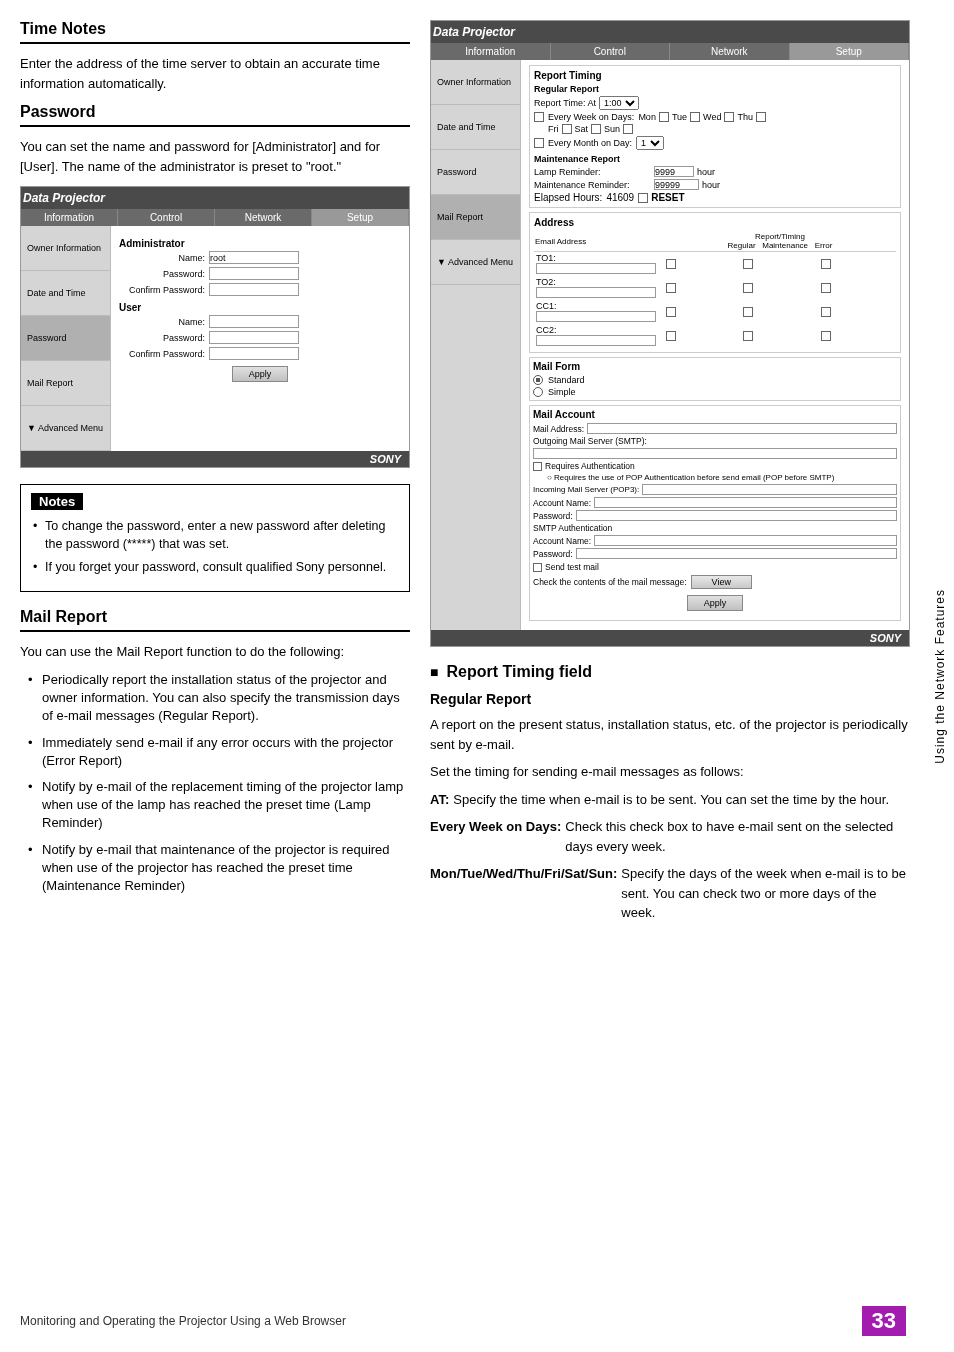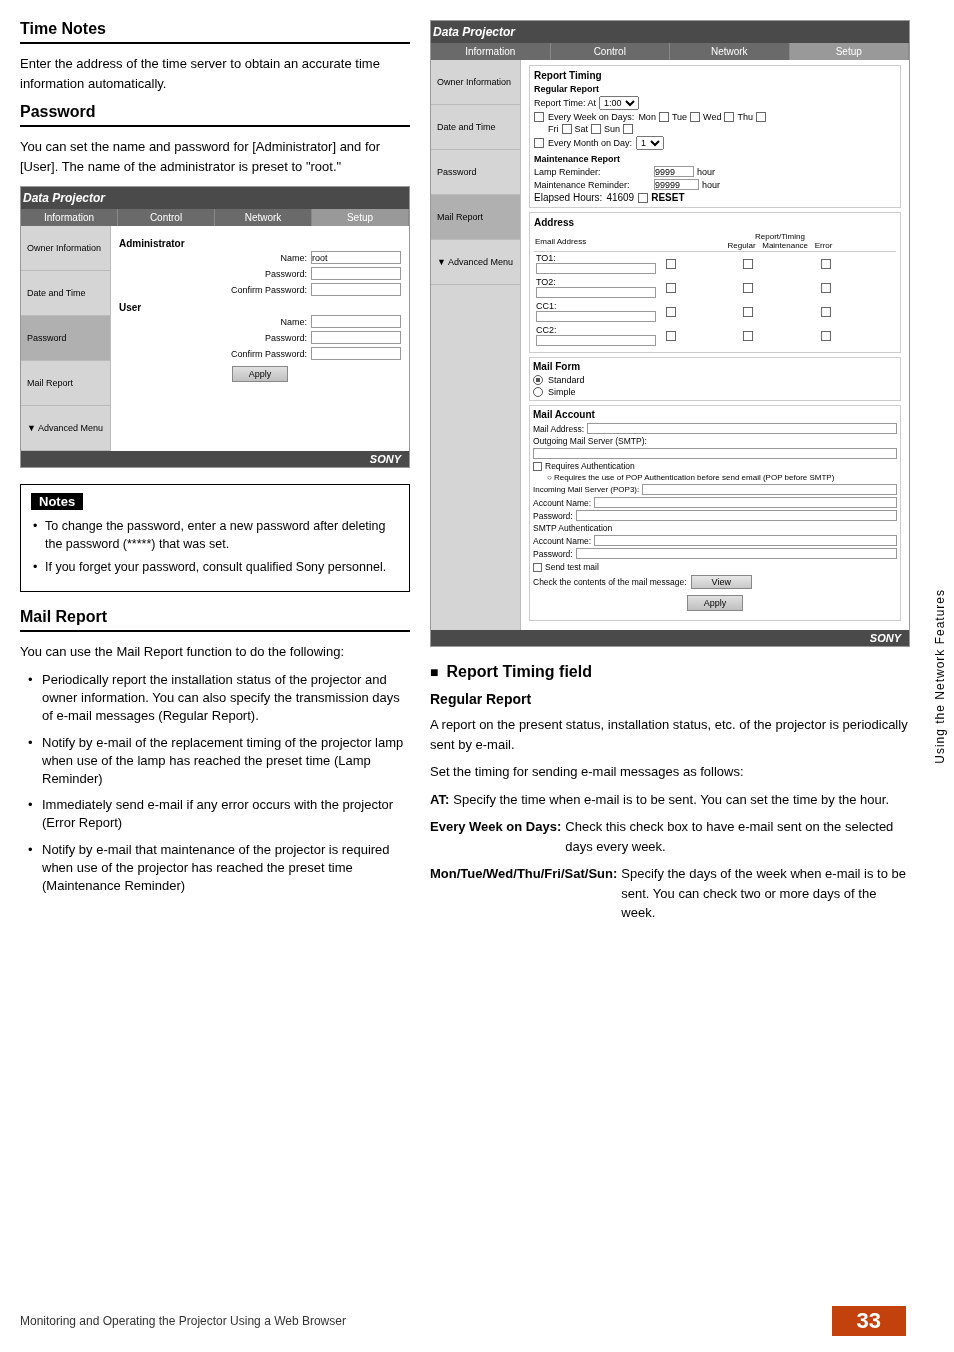--- a/index.html
+++ b/index.html
@@ -183,21 +183,20 @@
     }
     .device-main {
       flex: 1;
       padding: 8px;
       font-size: 9px;
     }
     .device-form-row {
       display: flex;
       align-items: center;
       margin-bottom: 3px;
-      justify-content: flex-end;
     }
     .device-form-label {
       width: 90px;
       text-align: right;
       padding-right: 4px;
       font-size: 9px;
     }
     .device-form-input {
       border: 1px solid #999;
       height: 13px;
@@ -368,23 +367,23 @@
       display: flex;
       justify-content: space-between;
       align-items: center;
       padding: 0 20px;
       font-size: 12px;
       color: #333;
     }
     .page-number {
       font-size: 22px;
       font-weight: bold;
-      background: #c2410c;
+      background: #a21caf;
       color: #fff;
-      padding: 2px 25px;
+      padding: 2px 10px;
     }
 
     .radio-dot {
       display: inline-block;
       width: 10px;
       height: 10px;
       border-radius: 50%;
       border: 1px solid #555;
       background: #fff;
       vertical-align: middle;
@@ -497,22 +496,22 @@
           <li>To change the password, enter a new password after deleting the password (*****) that was set.</li>
           <li>If you forget your password, consult qualified Sony personnel.</li>
         </ul>
       </div>
 
       <div>
         <div class="section-title">Mail Report</div>
         <div class="section-body">You can use the Mail Report function to do the following:</div>
         <ul class="bullet-list">
           <li>Periodically report the installation status of the projector and owner information. You can also specify the transmission days of e-mail messages (Regular Report).</li>
+          <li>Immediately send e-mail if any error occurs with the projector (Error Report)</li>
           <li>Notify by e-mail of the replacement timing of the projector lamp when use of the lamp has reached the preset time (Lamp Reminder)</li>
-          <li>Immediately send e-mail if any error occurs with the projector (Error Report)</li>
           <li>Notify by e-mail that maintenance of the projector is required when use of the projector has reached the preset time (Maintenance Reminder)</li>
         </ul>
       </div>
     </div>
 
     <div class="right-col">
 
       <div class="device-ui-right">
         <div class="device-header">Data Projector</div>
         <div class="device-nav">

